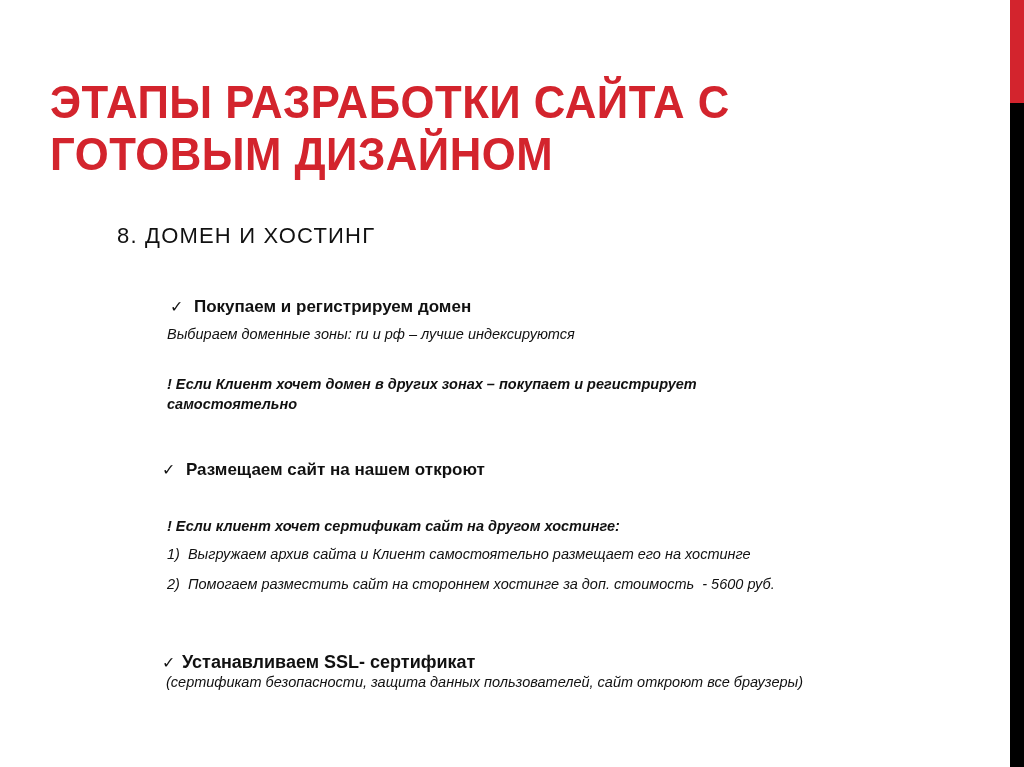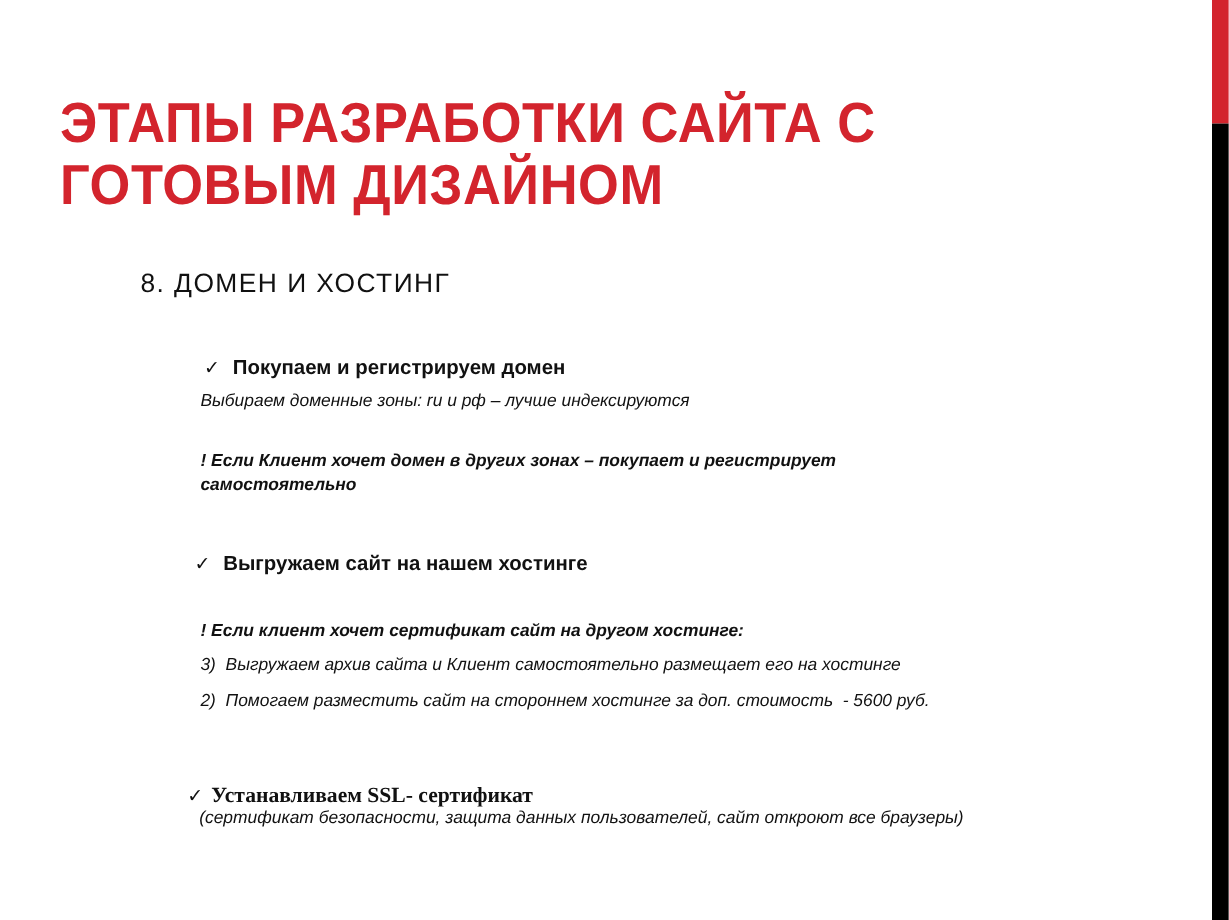--- a/index.html
+++ b/index.html
@@ -102,24 +102,24 @@
 
   <div class="subtitle">8. ДОМЕН И ХОСТИНГ</div>
 
   <div class="check-item" style="top:297px;margin-left:8px;">
     <span class="check-icon">✓</span><span>Покупаем и регистрируем домен</span>
   </div>
   <div class="note bold w600" style="top:374px;">! Если Клиент хочет домен в других зонах – покупает и регистрирует самостоятельно</div>
   <div class="note" style="top:324px;">Выбираем доменные зоны: ru и рф – лучше индексируются</div>
 
   <div class="check-item" style="top:460px;">
-    <span class="check-icon">✓</span><span>Выгружаем сайт на нашем хостинге</span>
+    <span class="check-icon">✓</span><span>Размещаем сайт на нашем откроют</span>
   </div>
   <div class="note bold" style="top:516px;">! Если клиент хочет сертификат сайт на другом хостинге:</div>
-  <div class="note" style="top:544px; white-space:pre;">3)  Выгружаем архив сайта и Клиент самостоятельно размещает его на хостинге</div>
+  <div class="note" style="top:544px; white-space:pre;">1)  Выгружаем архив сайта и Клиент самостоятельно размещает его на хостинге</div>
   <div class="note" style="top:574px; white-space:pre;">2)  Помогаем разместить сайт на стороннем хостинге за доп. стоимость  - 5600 руб.</div>
 
-  <div class="check-item" style="top:652px; left:156px; font-size:18px;font-family:Liberation Serif, serif;">
+  <div class="check-item" style="top:652px; left:162px; font-size:18px;">
     <span class="check-icon" style="width:20px;">✓</span><span>Устанавливаем SSL- сертификат</span>
   </div>
   <div class="note w600" style="top:672px; left:166px; width:680px;">(сертификат безопасности, защита данных пользователей, сайт откроют все браузеры)</div>
 
 </div>
 
 </body></html>

